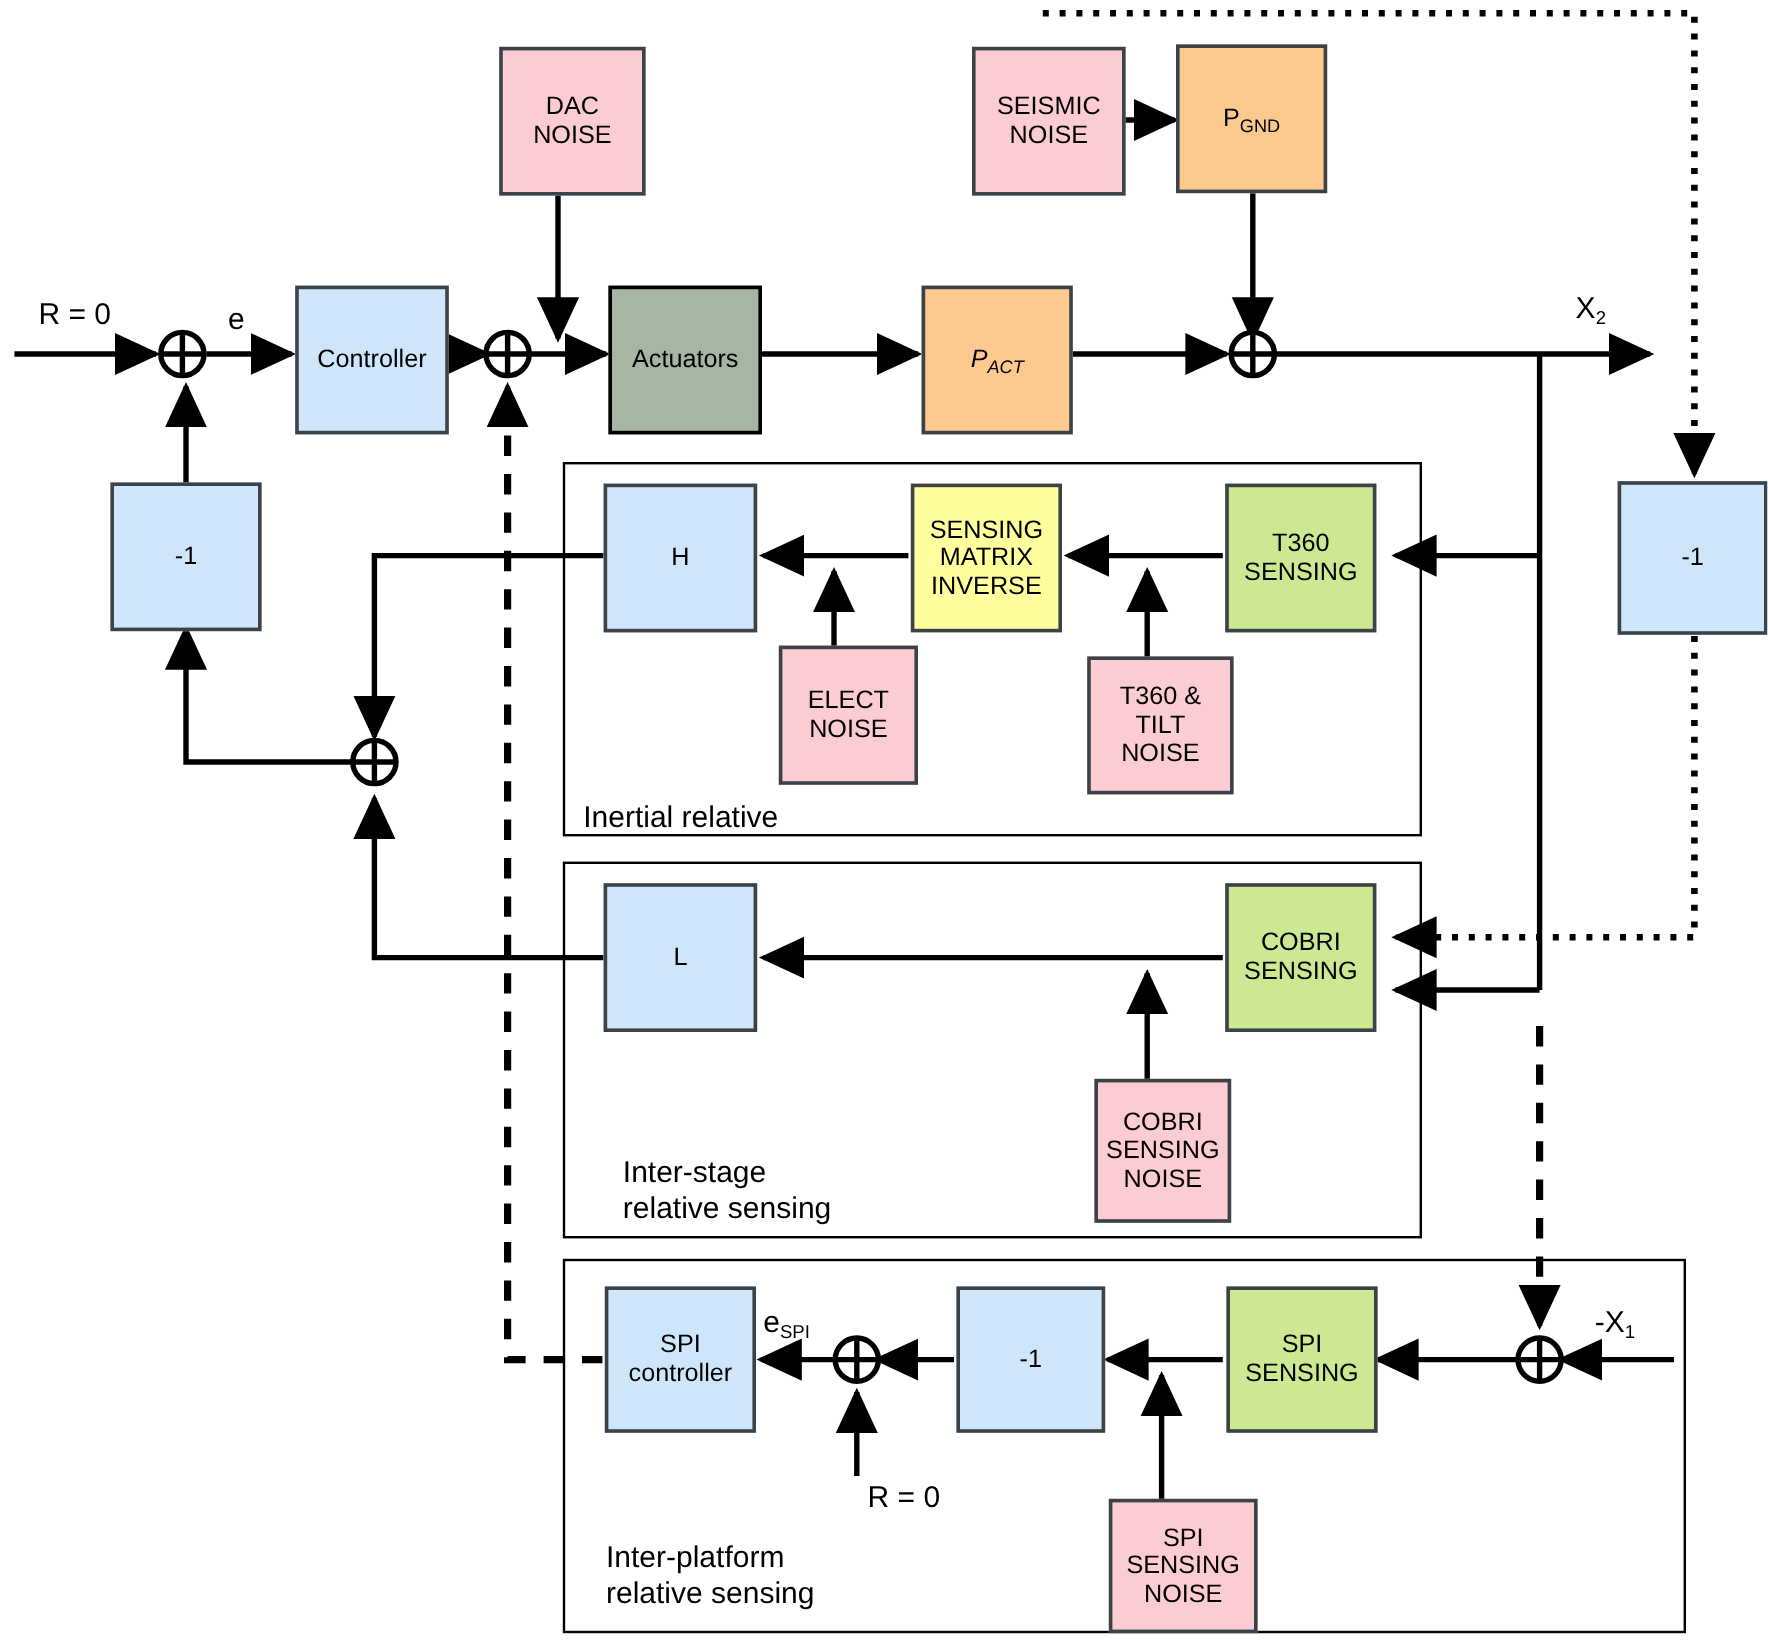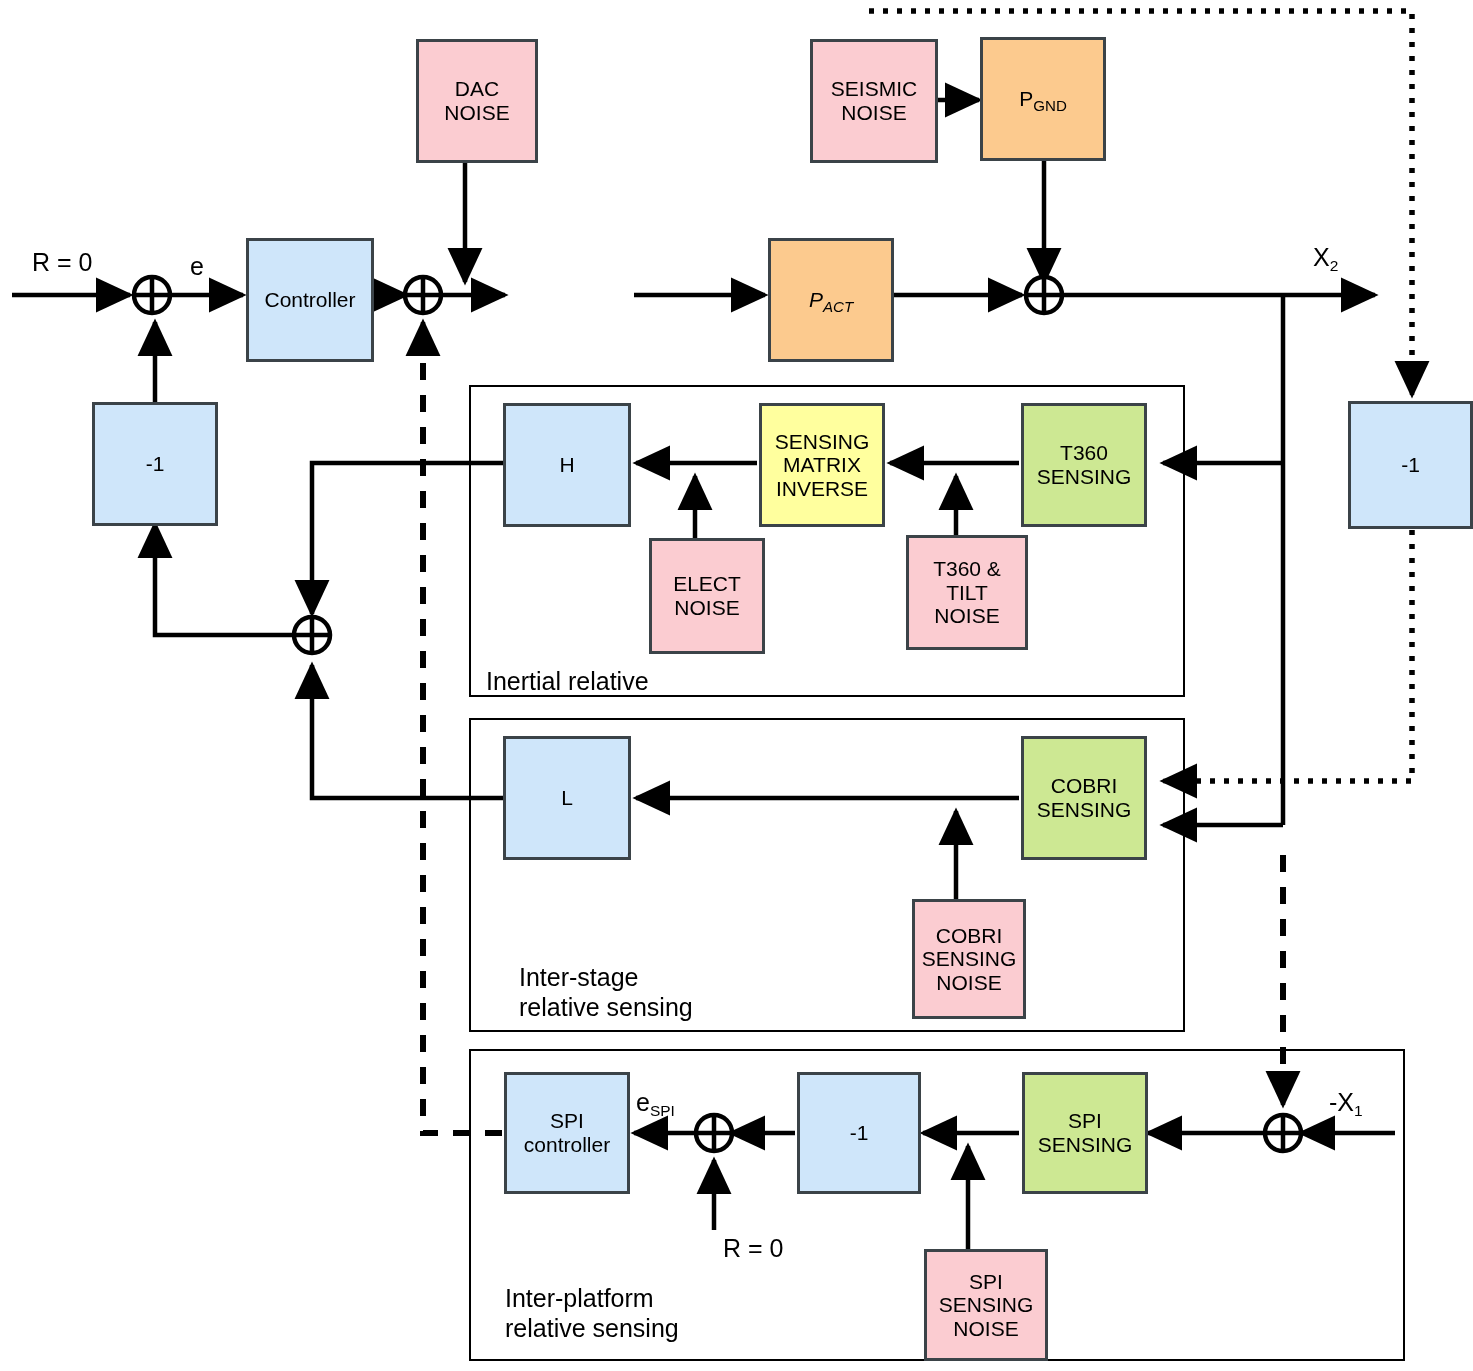--- a/index.html
+++ b/index.html
@@ -159,20 +159,23 @@
   </div>
 
   <div class="blk orange" style="left:980px;top:37px;width:126px;height:124px;">
     <span>P<sub class="sc">GND</sub></span>
   </div>
 
   <div class="blk blue" style="left:246px;top:238px;width:128px;height:124px;">
     <span>Controller</span>
   </div>
 
+  <div class="blk sage" style="left:507px;top:238px;width:128px;height:124px;">
+    <span>Actuators</span>
+  </div>
 
   <div class="blk orange" style="left:768px;top:238px;width:126px;height:124px;font-style:italic;">
     <span>P<sub class="sc">ACT</sub></span>
   </div>
 
   <div class="blk blue" style="left:92px;top:402px;width:126px;height:124px;">
     <span>-1</span>
   </div>
 
   <div class="blk blue" style="left:1348px;top:401px;width:125px;height:128px;">
@@ -188,21 +191,21 @@
   </div>
 
   <div class="blk green" style="left:1021px;top:403px;width:126px;height:124px;">
     <span>T360<br>SENSING</span>
   </div>
 
   <div class="blk pink" style="left:637px;top:538px;width:116px;height:116px;">
     <span>ELECT<br>NOISE</span>
   </div>
 
-  <div class="blk pink" style="left:894px;top:535px;width:122px;height:115px;">
+  <div class="blk pink" style="left:894px;top:547px;width:122px;height:115px;">
     <span>T360 &amp;<br>TILT<br>NOISE</span>
   </div>
 
   <div class="grp-cap" style="left:486px;top:666px;">Inertial relative</div>
 
   <div class="blk blue" style="left:503px;top:736px;width:128px;height:124px;">
     <span>L</span>
   </div>
 
   <div class="blk green" style="left:1021px;top:736px;width:126px;height:124px;">

